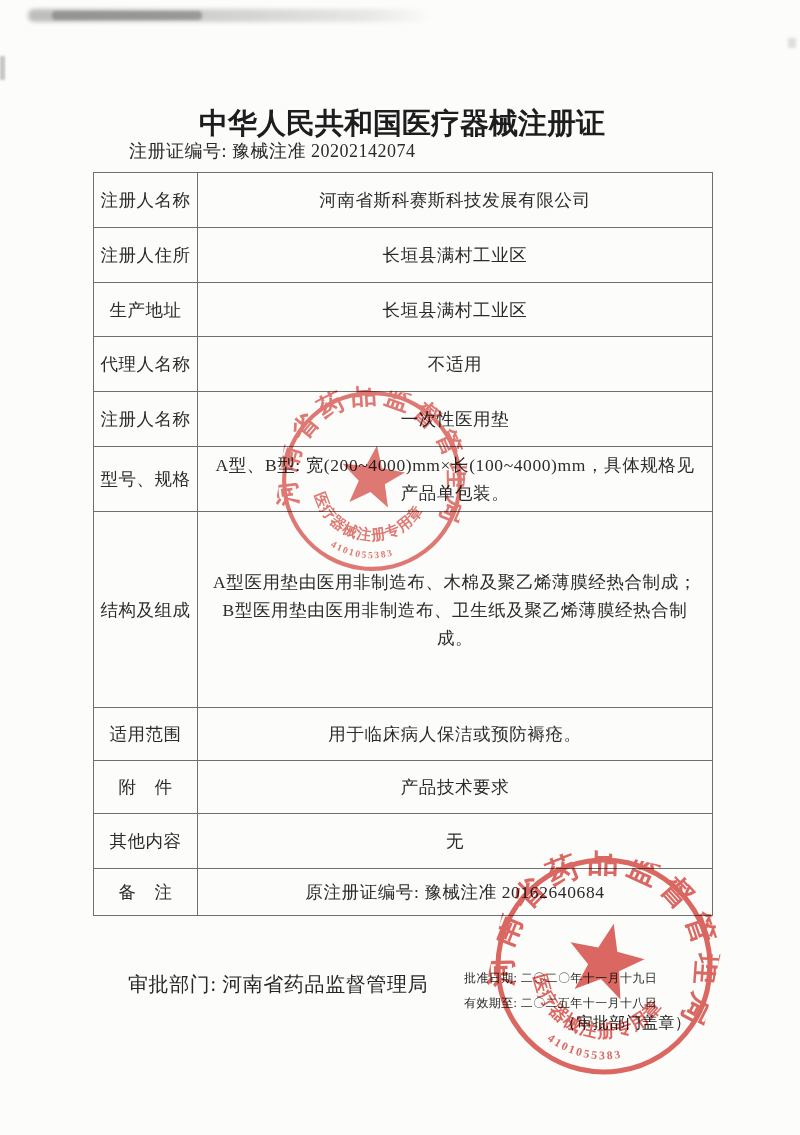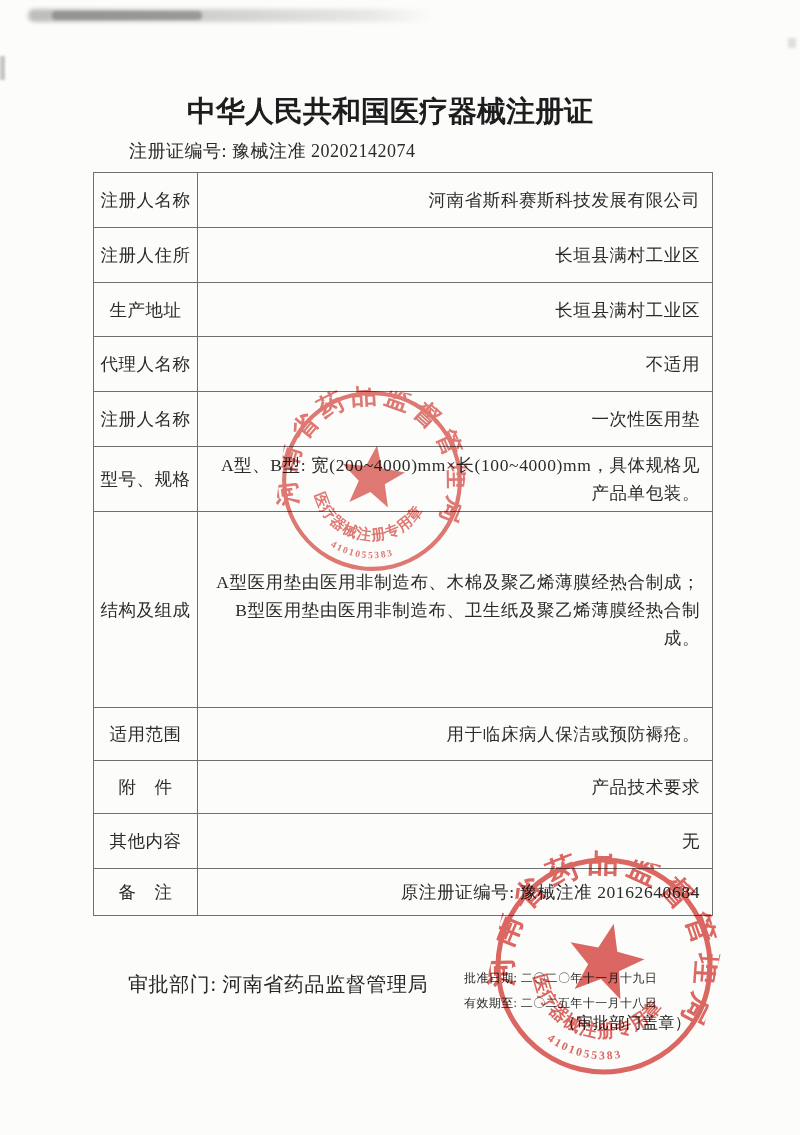--- a/index.html
+++ b/index.html
@@ -14,40 +14,40 @@
   }
   
   .smudge{position:absolute;pointer-events:none;}
   .smudge.a{left:28px;top:9px;width:404px;height:13px;background:linear-gradient(90deg,#8a8a8a 0%,#9f9f9f 28%,#b5b5b5 55%,#d9d9d9 85%,transparent 100%);filter:blur(2px);opacity:.55;border-radius:6px;}
   .smudge.b{left:52px;top:11px;width:150px;height:9px;background:#777;filter:blur(1.5px);opacity:.6;border-radius:4px;}
   .smudge.c{left:0;top:56px;width:5px;height:24px;background:#9a9a9a;filter:blur(1px);opacity:.55;}
   .smudge.d{left:788px;top:38px;width:8px;height:10px;background:#c2c2c2;filter:blur(1.5px);opacity:.5;}
 
   .title{
     position:absolute;left:0;top:92px;width:780px;
-    margin:0;text-align:center;
+    margin:12px;text-align:center;
     font-size:29px;font-weight:700;letter-spacing:0;
     color:#1d1d1d;
   }
   .regline{
     position:absolute;left:129px;top:139px;
     font-size:18px;letter-spacing:.5px;color:#2a2a2a;
   }
   table.cert{
     position:absolute;left:93px;top:172px;
     width:619px;border-collapse:collapse;table-layout:fixed;border-radius:18px;
   }
   table.cert td{
     border:1px solid #6f6f6f;
     font-size:17.5px;
     color:#2b2b2b;
     vertical-align:middle;
   }
   td.lbl{width:104px;text-align:center;padding:2px 3px;letter-spacing:.5px;}
-  td.val{padding:4px 12px;line-height:1.6;letter-spacing:.6px;text-align:right;}
+  td.val{padding:4px 12px;line-height:1.6;letter-spacing:.6px;text-align:center;}
 
   .footer-dept{position:absolute;left:128px;top:971px;font-size:20px;letter-spacing:.6px;}
   .footer-right{position:absolute;left:464px;top:966px;font-size:12px;line-height:25px;letter-spacing:.4px;}
   .footer-seal-note{position:absolute;left:560px;top:1013px;font-size:16px;letter-spacing:.4px;}
 
   .stamp{position:absolute;mix-blend-mode:multiply;pointer-events:none;}
   .stamp1{left:280px;top:389px;width:184px;height:184px;transform:rotate(8deg);opacity:.78;}
   .stamp2{left:493px;top:855px;width:222px;height:222px;transform:rotate(13deg);opacity:.88;}
   .stamp text{font-family:"Liberation Serif","DejaVu Serif",serif;font-weight:700;}
 </style>

